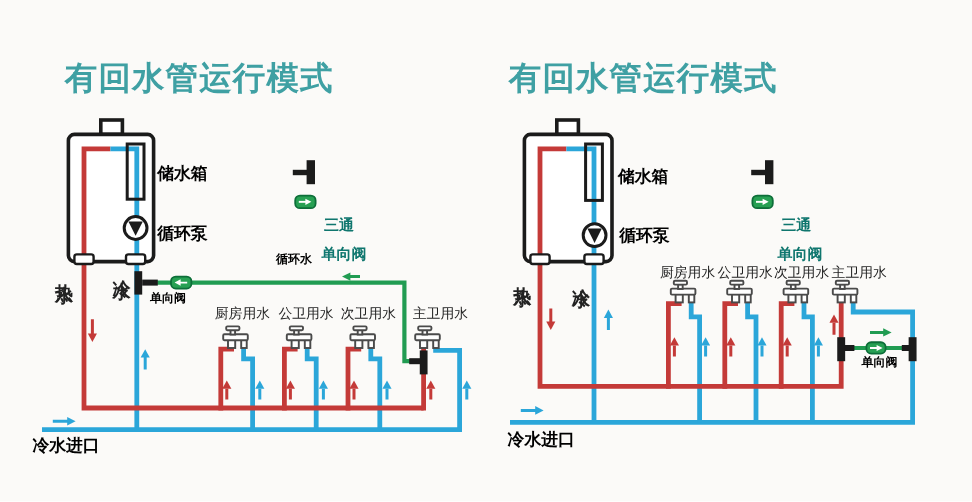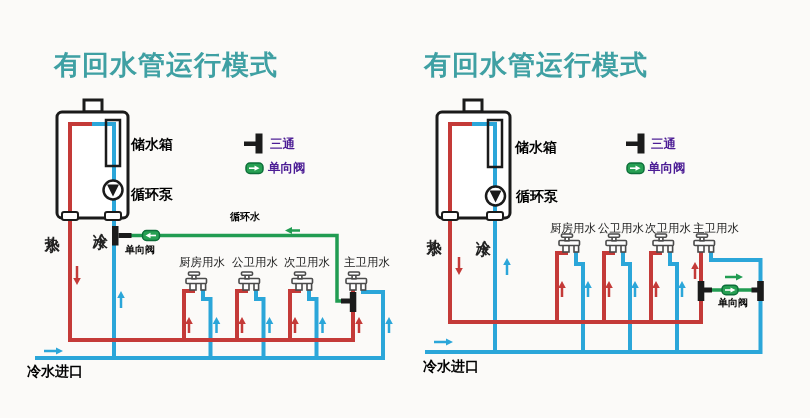--- a/index.html
+++ b/index.html
@@ -4,21 +4,21 @@
 <style>
   html,body{margin:0;padding:0;background:#ffffff;}
   .stage{
     position:relative;width:810px;height:418px;overflow:hidden;
     background:#fbfaf8;
     font-family:"Liberation Sans","DejaVu Sans",sans-serif;
   }
   .lbl{position:absolute;color:#2b2b2b;white-space:nowrap;line-height:1.15;}
   .title{font-size:27px;font-weight:700;letter-spacing:1px;color:#3fa0a3;}
   .std{font-size:14px;font-weight:600;color:#000000;}
-  .legend-t{font-size:12.5px;font-weight:600;color:#4c1d95;}
+  .legend-t{font-size:12.5px;font-weight:600;color:#0f766e;margin-top:44px;}
   .tap{font-size:11.5px;font-weight:400;color:#222;}
   .vert{writing-mode:vertical-rl;text-orientation:upright;font-size:15px;font-weight:700;color:#222;letter-spacing:2px;}
   .green{color:#219c52;}
   .valve-lb{font-size:10px;font-weight:700;color:#000000;}
   svg{position:absolute;left:0;top:0;}
 </style>
 </head>
 <body>
 
 <div class="stage">

